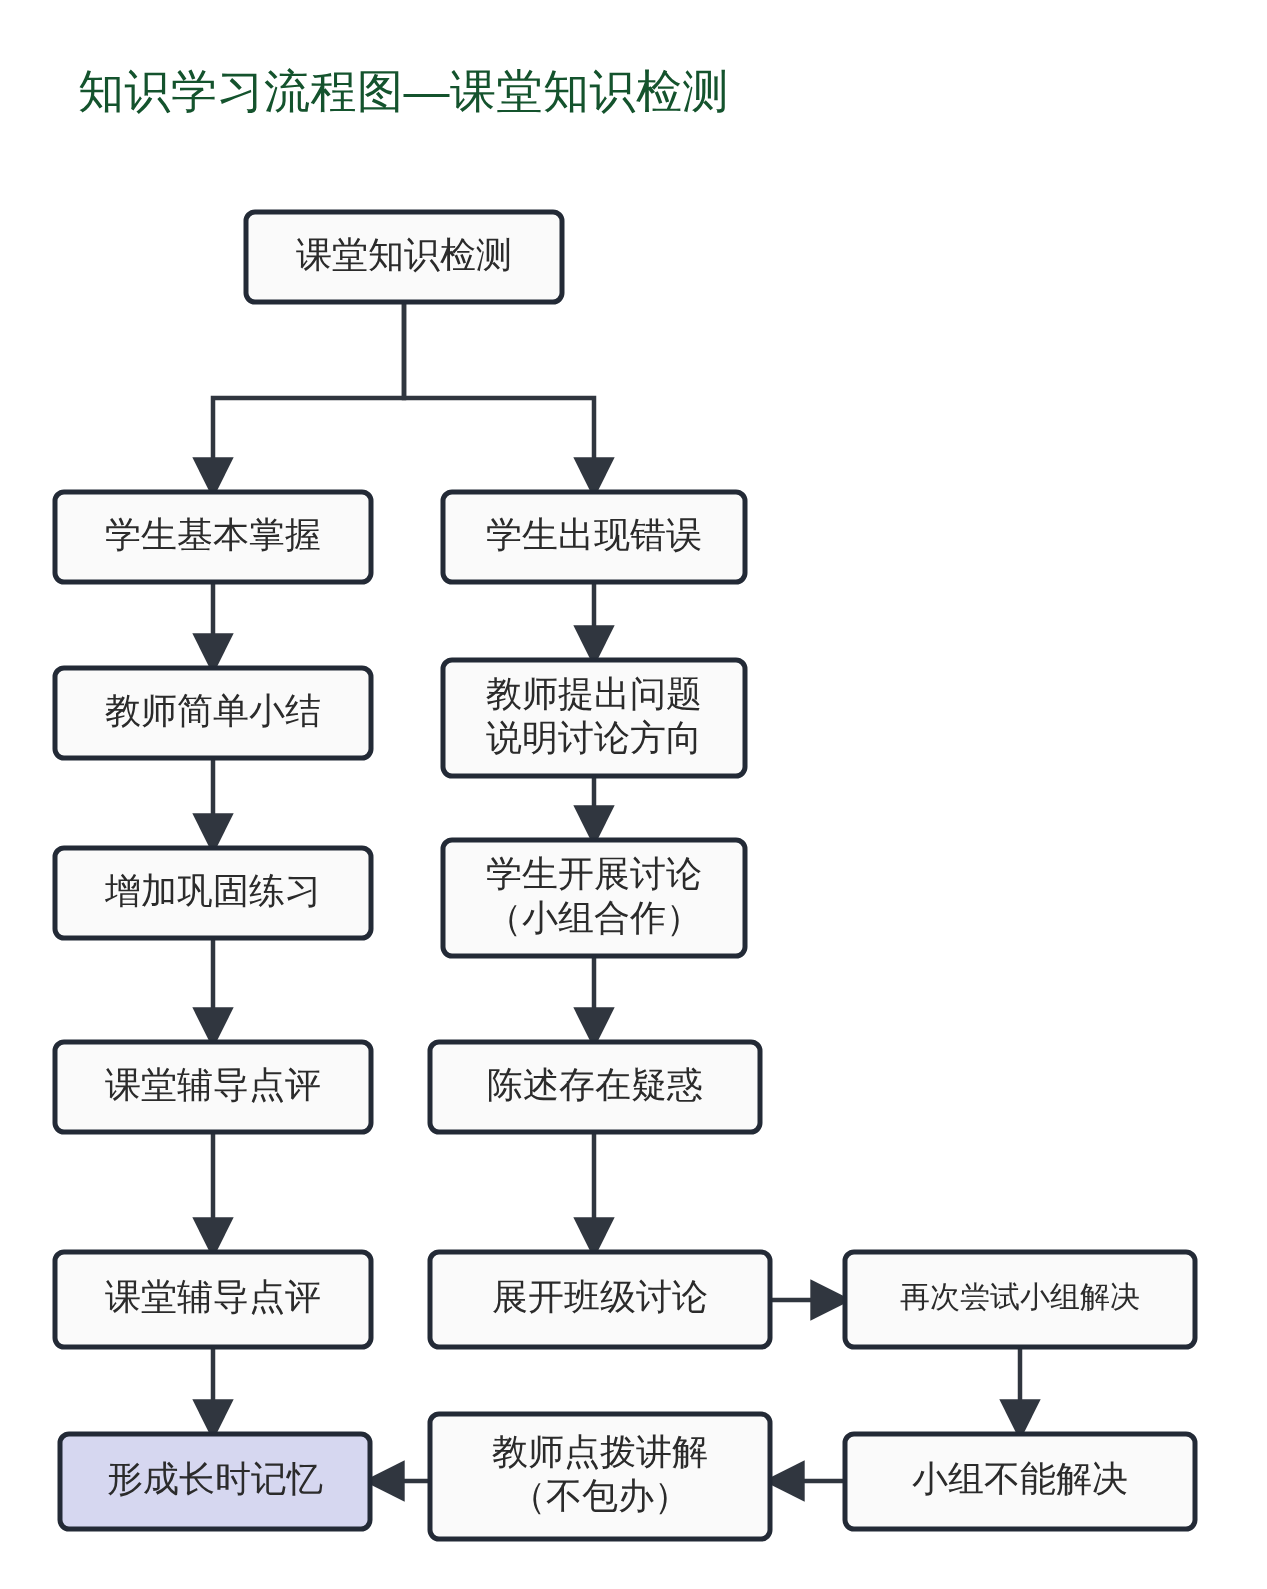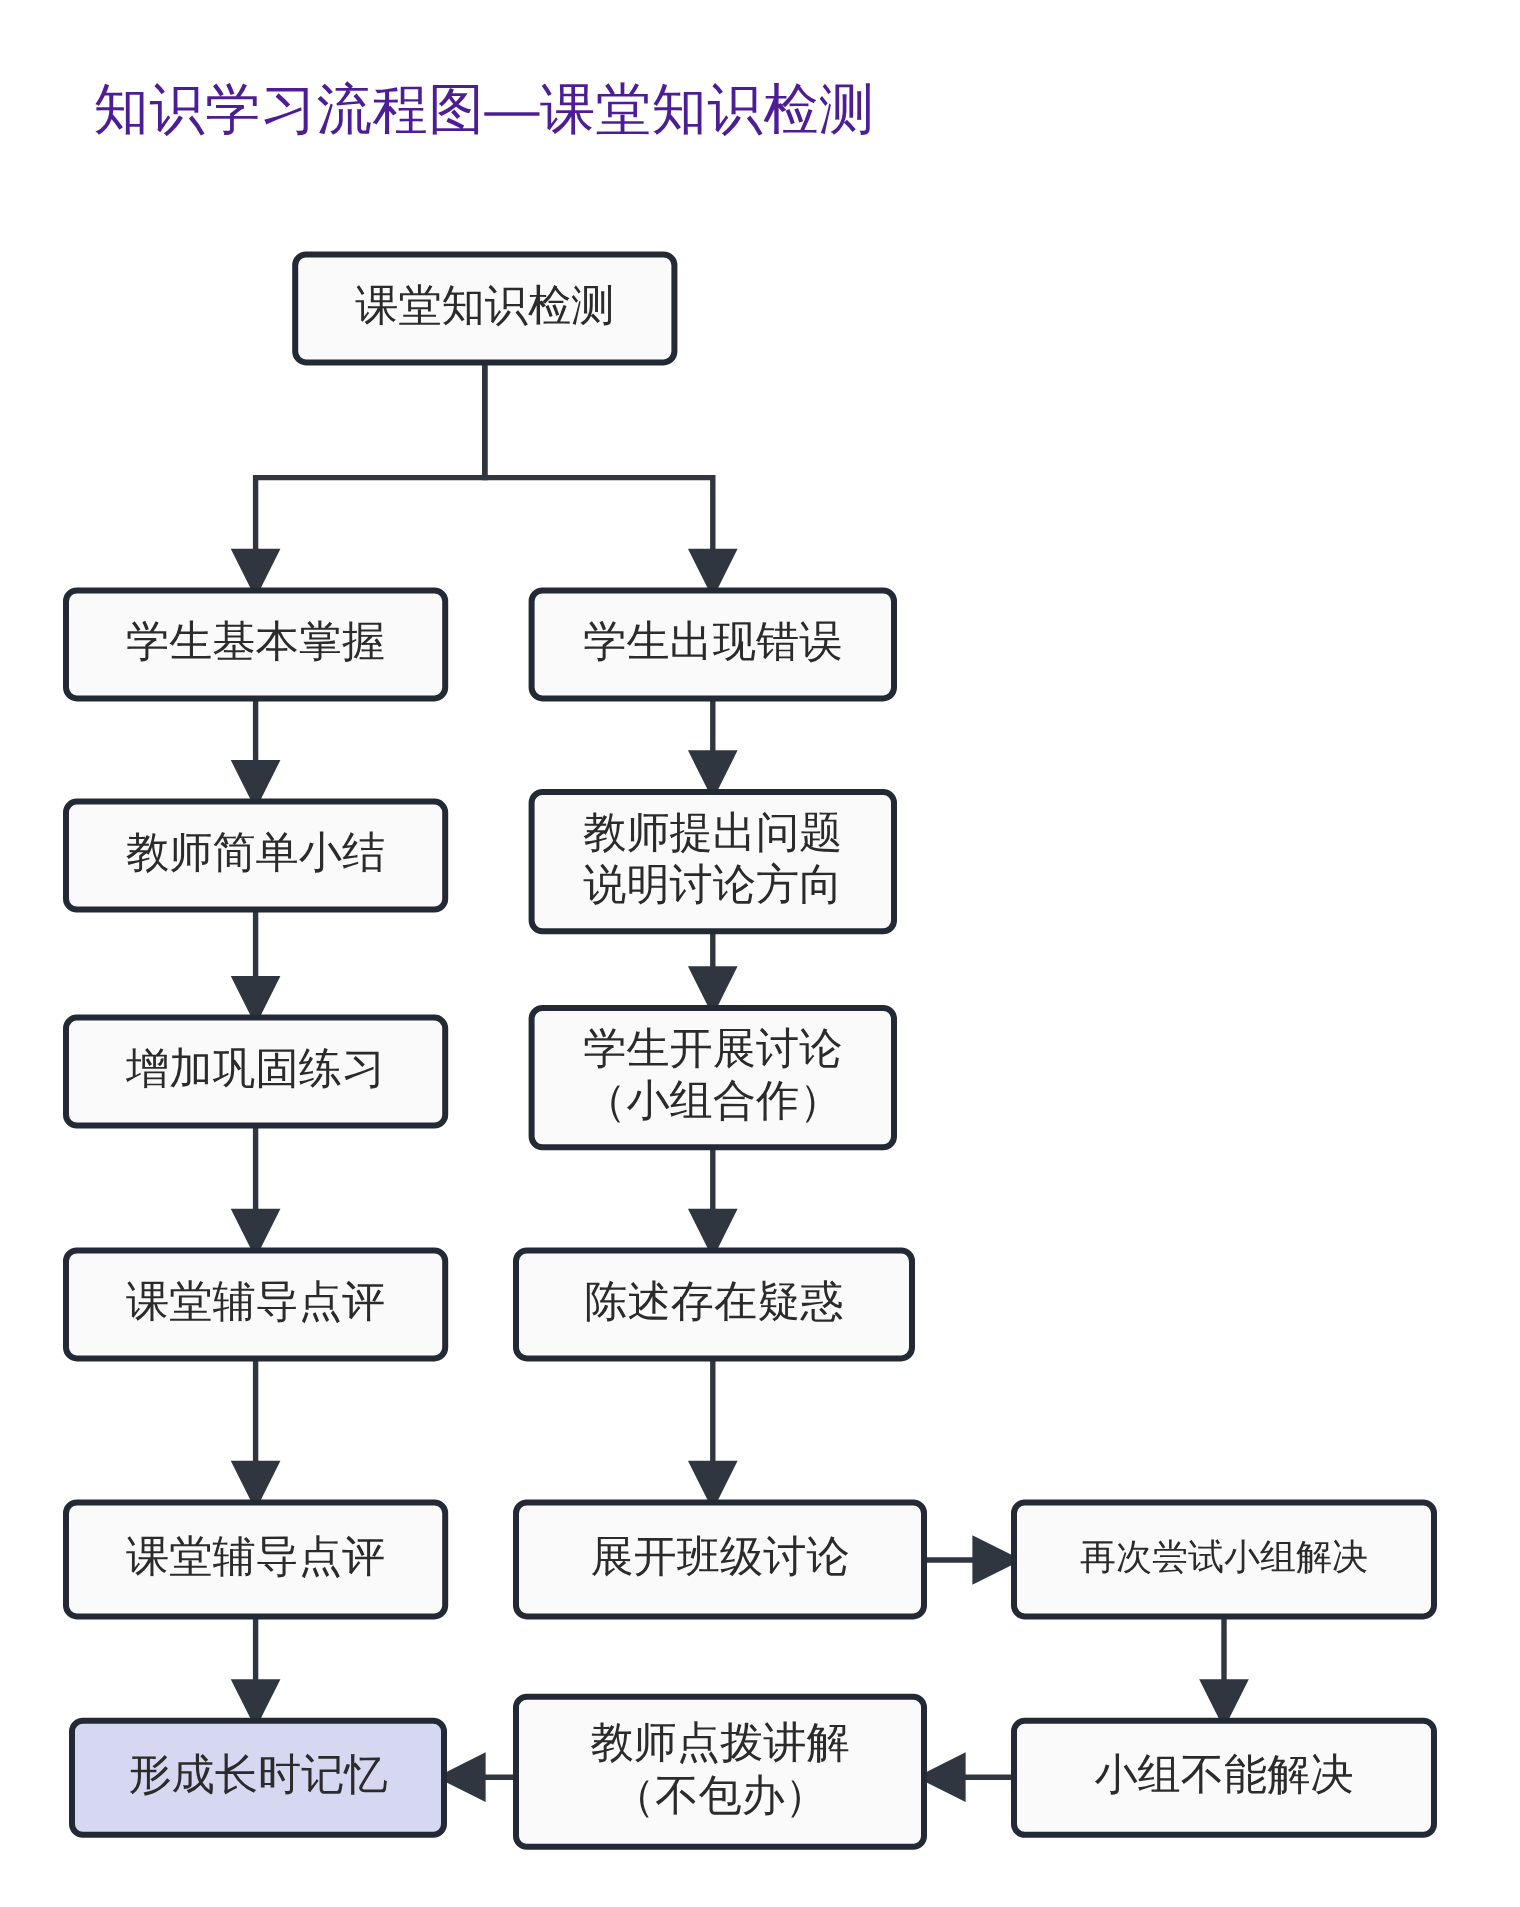--- a/index.html
+++ b/index.html
@@ -16,21 +16,21 @@
     height: 1589px;
     background: #ffffff;
     overflow: hidden;
   }
   #diagram-title {
     position: absolute;
     left: 78px;
     top: 58px;
     font-size: 46px;
     line-height: 66px;
-    color: #4c1d95;
+    color: #14532d;
     font-weight: 400;
     letter-spacing: 0.5px;
     white-space: nowrap;
   }
   #flow-svg {
     position: absolute;
     left: 0;
     top: 0;
     width: 1267px;
     height: 1589px;

